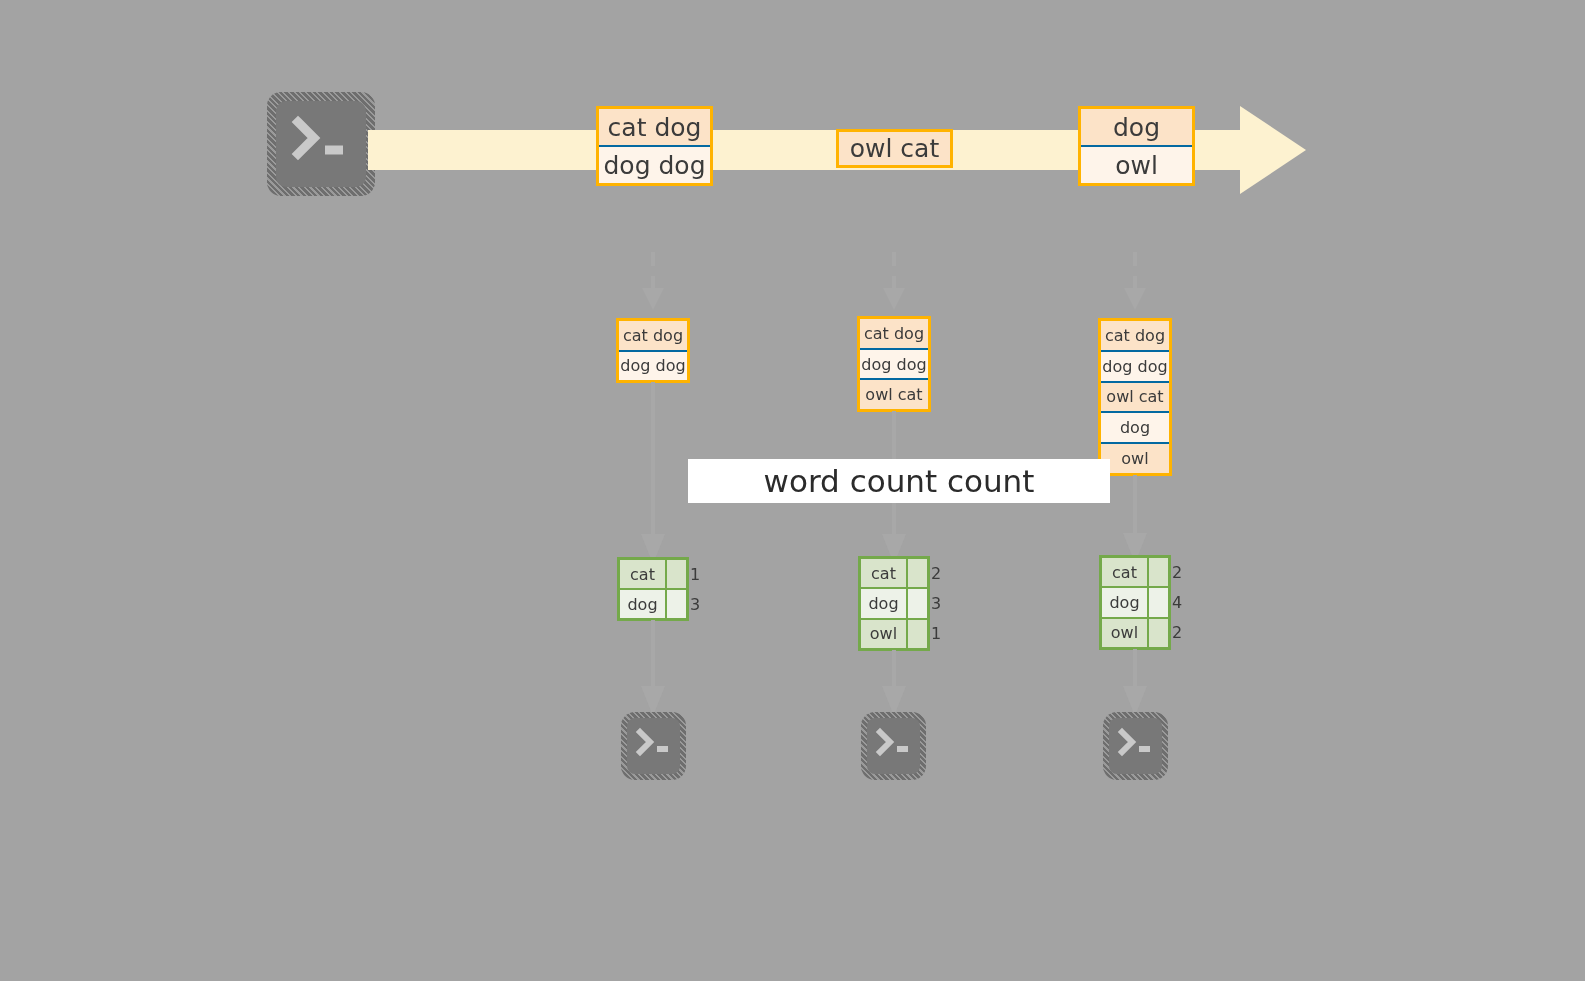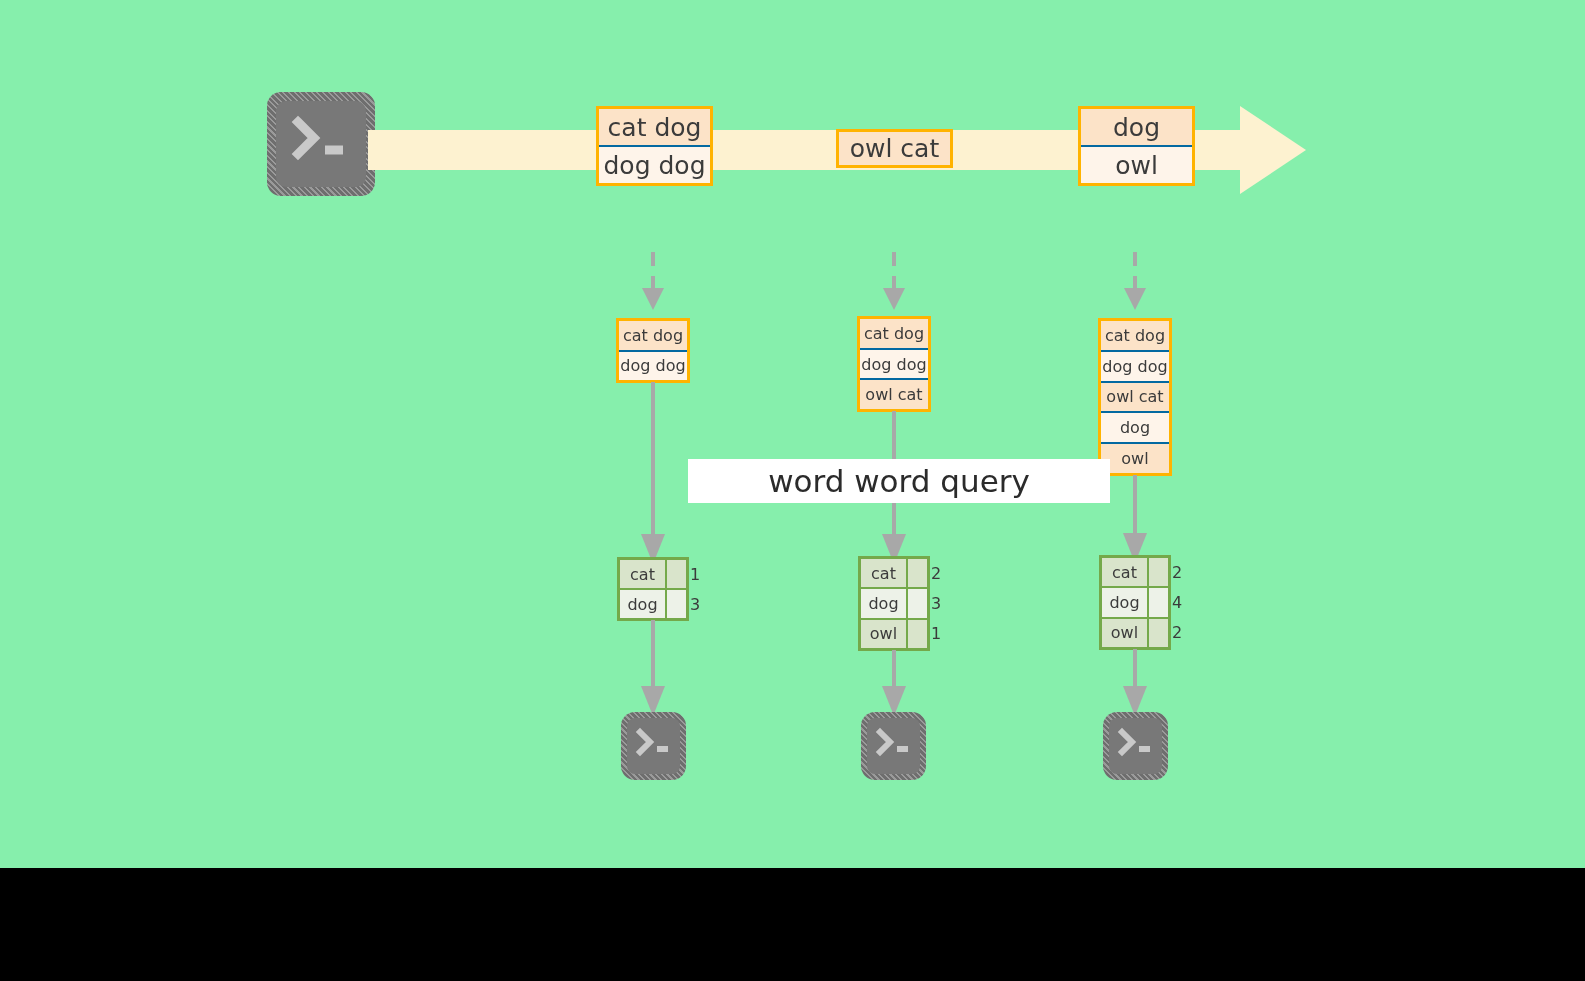--- a/index.html
+++ b/index.html
@@ -3,22 +3,22 @@
 <meta charset="utf-8">
 <style>
   html, body {
     margin: 0;
     padding: 0;
     background: #000000;
   }
   #stage {
     position: relative;
     width: 1585px;
-    height: 868px;
-    background: #86efac;
+    height: 981px;
+    background: #a3a3a3;
     overflow: hidden;
     font-family: "DejaVu Sans", "Liberation Sans", sans-serif;
   }
 
   
   .term {
     position: absolute;
     box-sizing: border-box;
   }
   .term .hatch {
@@ -312,16 +312,16 @@
     <div class="face" style="inset:6px; border-radius:8px;"></div>
     <div class="glyph">
       <svg width="65" height="68" viewBox="0 0 65 68">
         <polyline points="19,20 29,30 19,40" fill="none" stroke="#c9c9c9" stroke-width="6" stroke-linecap="square"></polyline>
         <line x1="36" y1="37" x2="47" y2="37" stroke="#c9c9c9" stroke-width="6"></line>
       </svg>
     </div>
   </div>
 
   <div class="qband" style="left:688px; top:459px; width:422px; height:44px;">
-    <span>word word query</span>
+    <span>word count count</span>
   </div>
 
 </div>
 
 </body></html>

